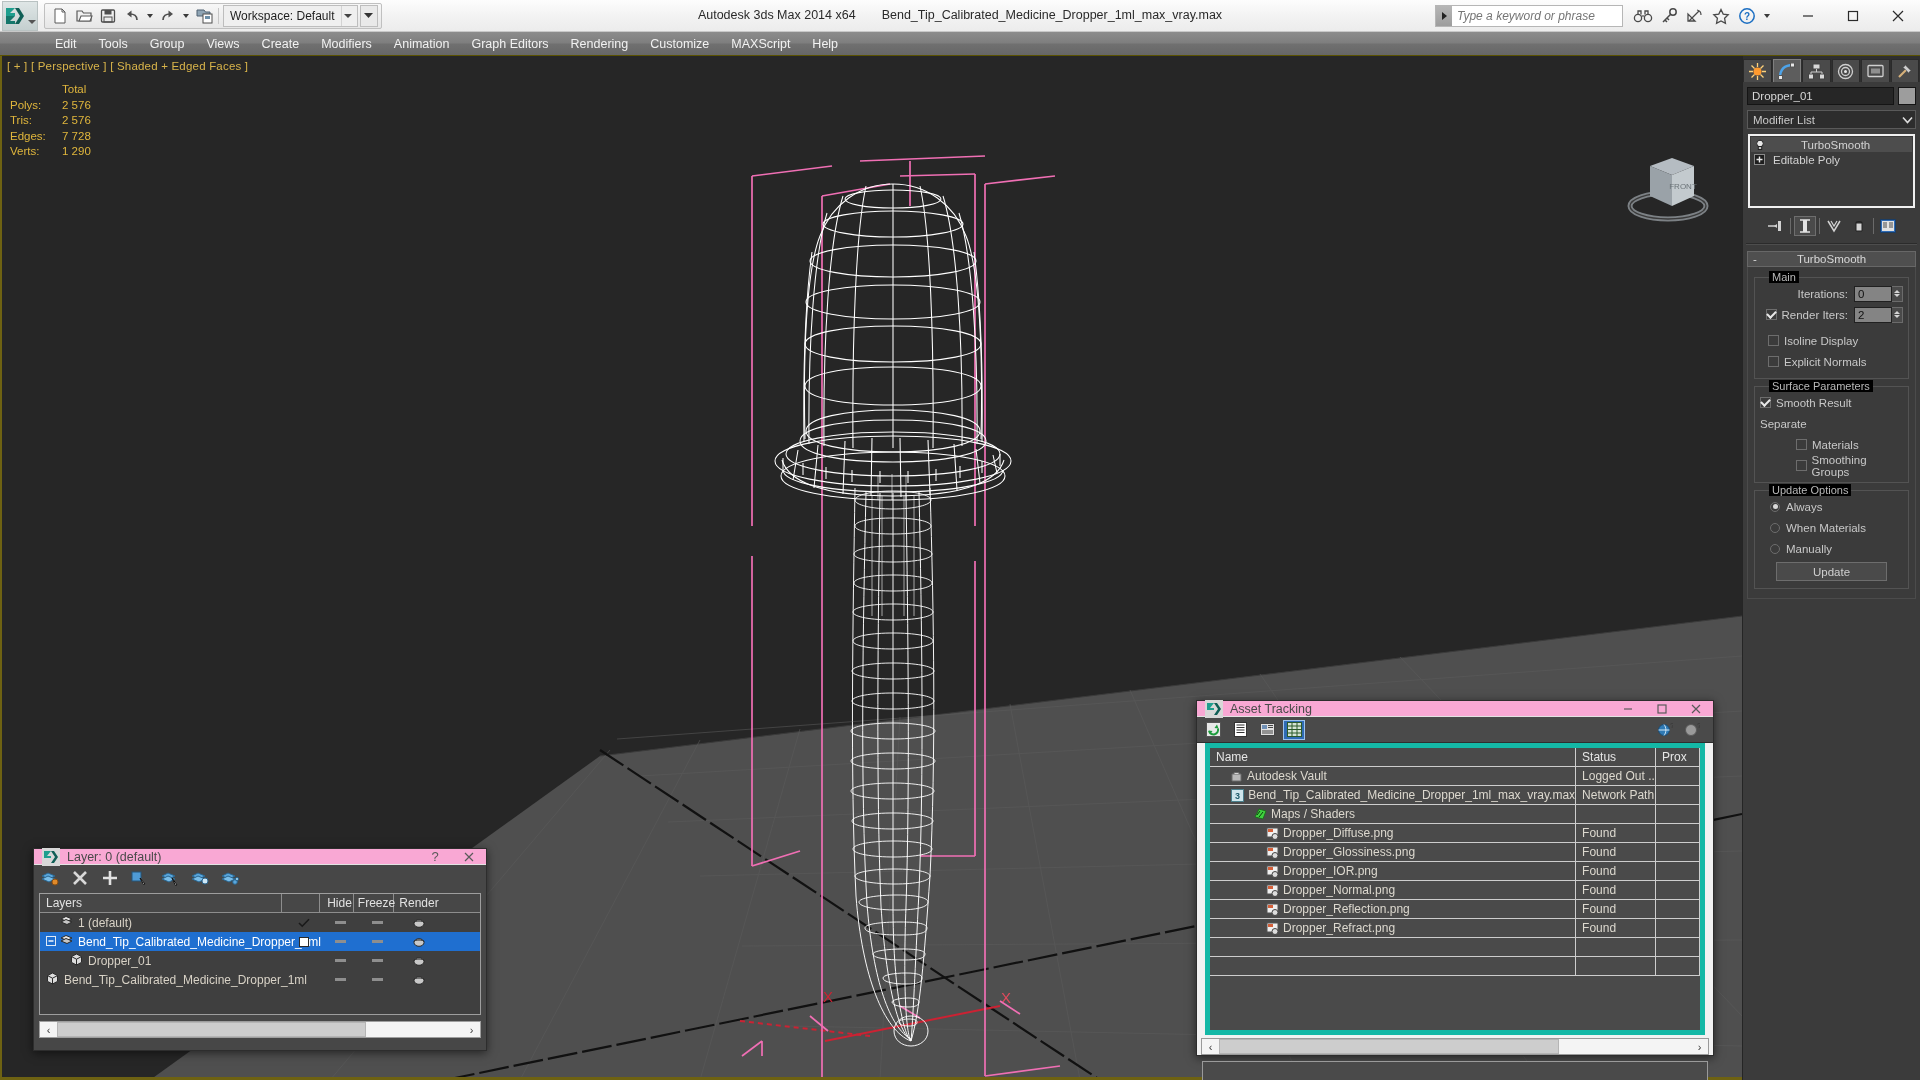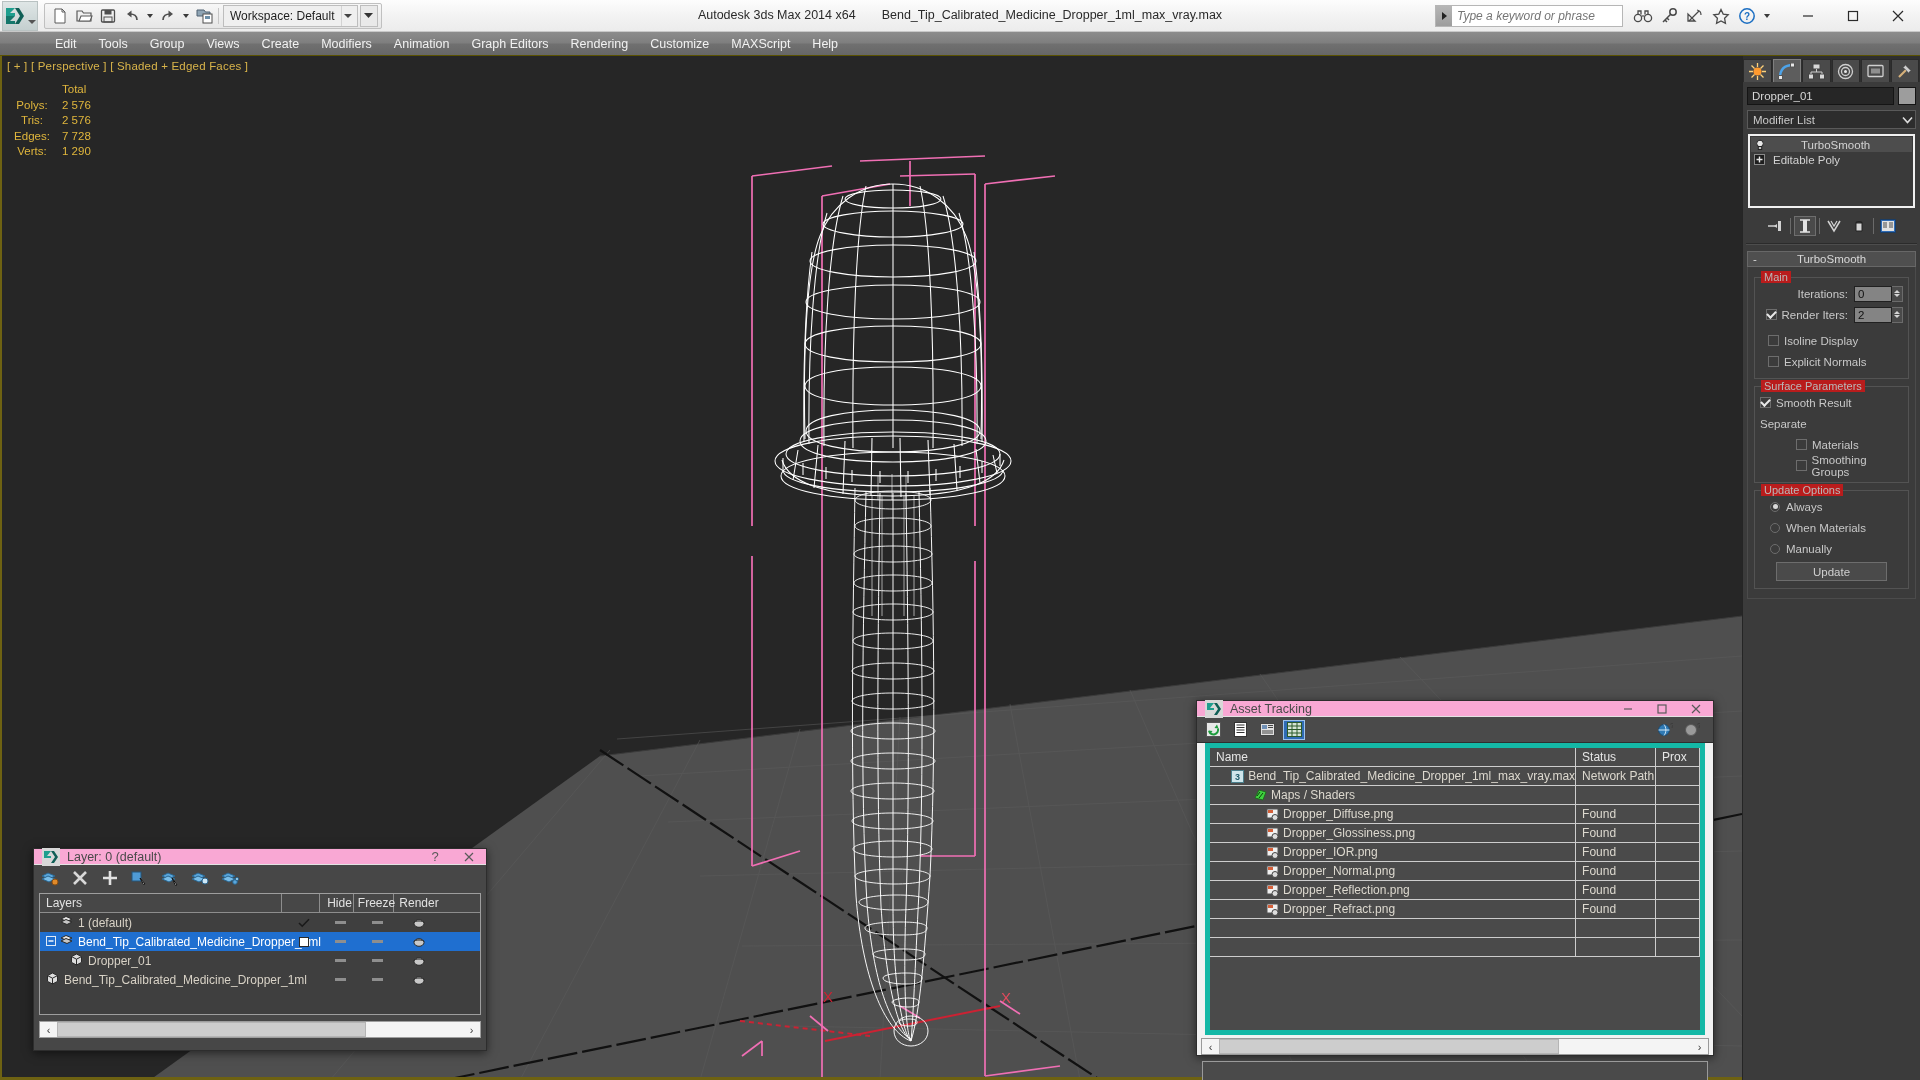--- a/index.html
+++ b/index.html
@@ -90,21 +90,21 @@
   }
   .vp-label{
     position:absolute;left:7px;top:4px;color:#d9b44a;font-size:11.5px;letter-spacing:0.2px;
     font-family:"Liberation Sans",sans-serif;
   }
   .vp-stats{
     position:absolute;left:10px;top:26px;color:#e0b63c;font-size:11.5px;line-height:15.5px;
   }
   .vp-stats table{border-collapse:collapse;}
   .vp-stats td{padding:0 0 0 0;color:#e0b63c;font-size:11.5px;}
-  .vp-stats td.k{text-align:center;padding-right:8px;width:52px;}
+  .vp-stats td.k{text-align:left;padding-right:8px;width:52px;}
   .vp-stats td.v{text-align:left;width:58px;}
   .vp-border-left{position:absolute;left:0;top:56px;width:2px;height:1024px;background:#6e6212;}
   .vp-border-bottom{position:absolute;left:0;bottom:0;width:1742px;height:3px;background:#6e6212;}
 
   
   .cmdpanel{
     position:absolute;right:0;top:56px;width:178px;height:1024px;
     background:#3b3b3b;border-left:1px solid #252525;
   }
   .cp-tabs{display:flex;height:26px;background:#2f2f2f;padding-top:3px;}
@@ -145,21 +145,21 @@
 
   .rollout{margin:6px 4px 0 4px;}
   .rollout-hdr{
     height:16px;background:#4f4f4f;border:1px solid #676767;
     display:flex;align-items:center;color:#d8d8d8;font-size:11.5px;position:relative;
   }
   .rollout-hdr .minus{position:absolute;left:5px;}
   .rollout-hdr .t{width:100%;text-align:center;}
   .rollout-body{border:1px solid #4b4b4b;border-top:0;padding:3px 4px 5px 4px;background:#3b3b3b;}
   .grp{border:1px solid #535353;margin:7px 2px 4px 2px;padding:4px 5px 5px 5px;position:relative;}
-  .grp .gtitle{position:absolute;top:-7px;left:6px;background:#b91c1c;padding:0 3px;color:#b9b9b9;font-size:11px;}
+  .grp .gtitle{position:absolute;top:-7px;left:14px;background:#000000;padding:0 3px;color:#b9b9b9;font-size:11px;}
   .row{display:flex;align-items:center;height:19px;margin:2px 0;color:#c8c8c8;font-size:11.5px;}
   .row.right{justify-content:flex-end;}
   .chk{width:11px;height:11px;background:#3b3b3b;border:1px solid #6d6d6d;margin-right:5px;display:flex;align-items:center;justify-content:center;}
   .chk.on:after{content:"";display:block;width:7px;height:4px;border-left:2px solid #e8e8e8;border-bottom:2px solid #e8e8e8;transform:rotate(-45deg) translate(1px,-1px);}
   .spin{display:flex;align-items:center;margin-left:6px;}
   .spin .val{width:38px;height:16px;background:#848484;border:1px solid #202020;color:#111;font-size:11.5px;display:flex;align-items:center;padding-left:3px;}
   .spin .arrows{width:11px;height:16px;background:#4a4a4a;border:1px solid #6b6b6b;border-left:0;display:flex;flex-direction:column;align-items:center;justify-content:center;}
   .spin .arrows i{display:block;width:0;height:0;border-left:3px solid transparent;border-right:3px solid transparent;}
   .spin .arrows i.up{border-bottom:3px solid #d5d5d5;margin-bottom:1px;}
   .spin .arrows i.dn{border-top:3px solid #d5d5d5;}
@@ -551,20 +551,30 @@
           <td class="v">7 728</td>
           </tr>
       <tr>
             <td class="k">Verts:</td>
           <td class="v">1 290</td>
           </tr>
     </tbody>
       </table>
   </div>
 
+  <div style="position:absolute;left:1620px;top:88px;width:110px;height:95px;">
+    <svg width="110" height="95" viewBox="0 0 110 95">
+      <ellipse cx="48" cy="62" rx="38" ry="13" fill="none" stroke="#9aa0a6" stroke-width="5" opacity="0.75"></ellipse>
+      <ellipse cx="48" cy="62" rx="38" ry="13" fill="none" stroke="#3a3a3a" stroke-width="1.4"></ellipse>
+      <polygon points="30,22 52,14 74,22 52,31" fill="#b5bcc2"></polygon>
+      <polygon points="30,22 30,52 52,62 52,31" fill="#9aa2a8"></polygon>
+      <polygon points="52,31 52,62 74,52 74,22" fill="#c3cace"></polygon>
+      <text x="63" y="45" font-size="8" fill="#6b7378" font-family="Liberation Sans, sans-serif" text-anchor="middle">FRONT</text>
+    </svg>
+  </div>
 
 </div>
 <div class="vp-border-left"></div>
 <div class="vp-border-bottom"></div>
 
 <div class="cmdpanel">
 
   <div class="cp-tabs">
     <div class="cp-tab">
       <svg width="17" height="17" viewBox="0 0 17 17">
@@ -838,20 +848,34 @@
     </span>
   </div>
 
   <div class="at-table-wrap">
     <div class="at-head">
       <div class="c c-name">Name</div>
       <div class="c c-status">Status</div>
       <div class="c c-prox">Prox</div>
     </div>
 
+    <div class="at-row">
+      <div class="c c-name">
+        <span class="ind" style="width:14px"></span>
+        <span class="at-icon">
+          <svg width="13" height="13" viewBox="0 0 13 13">
+              <path d="M2 4h9v7H2z" fill="#b9b9b9" stroke="#6a6a6a"></path>
+              <path d="M4 4V2.5h5V4" fill="#d6d6d6" stroke="#6a6a6a"></path>
+            </svg>
+        </span>
+        <span>Autodesk Vault</span>
+      </div>
+      <div class="c c-status">Logged Out ...</div>
+      <div class="c c-prox"></div>
+    </div>
 
     <div class="at-row">
       <div class="c c-name">
         <span class="ind" style="width:26px"></span>
         <span class="at-icon">
           <svg width="13" height="13" viewBox="0 0 13 13">
               <rect x="0.5" y="0.5" width="12" height="12" fill="#cfe6ec" stroke="#4a7f8c"></rect>
               <text x="6.5" y="10" font-size="9" fill="#1f5c6b" text-anchor="middle" font-family="Liberation Sans, sans-serif" font-weight="bold">3</text>
             </svg>
         </span>

